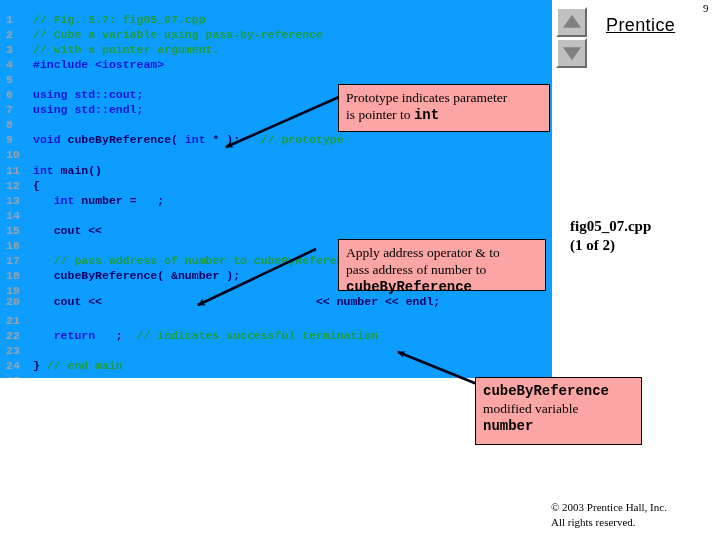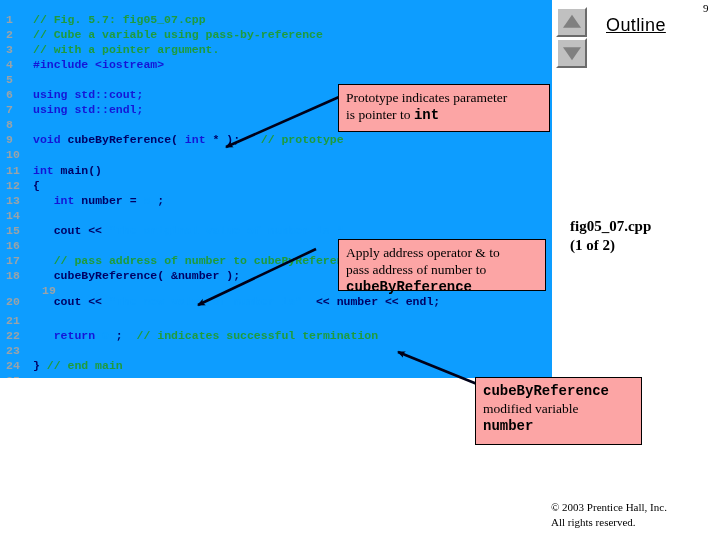--- a/index.html
+++ b/index.html
@@ -103,21 +103,21 @@
       <div class="code-line" style="top: 131.4px;"><span class="lineno">9</span><span class="codetext"><span class="c-kw">void </span><span class="c-plain">cubeByReference( </span><span class="c-kw">int </span><span class="c-plain">* );   </span><span class="c-cmt">// prototype</span></span></div>
       <div class="code-line" style="top: 146.45px;"><span class="lineno">10</span><span class="codetext"></span></div>
       <div class="code-line" style="top: 161.5px;"><span class="lineno">11</span><span class="codetext"><span class="c-kw">int </span><span class="c-plain">main()</span></span></div>
       <div class="code-line" style="top: 176.55px;"><span class="lineno">12</span><span class="codetext"><span class="c-plain">{</span></span></div>
       <div class="code-line" style="top: 191.6px;"><span class="lineno">13</span><span class="codetext"><span class="c-plain">   </span><span class="c-kw">int </span><span class="c-plain">number = </span><span class="c-hidden">5</span><span class="c-plain"> ;</span></span></div>
       <div class="code-line" style="top: 206.65px;"><span class="lineno">14</span><span class="codetext"></span></div>
       <div class="code-line" style="top: 222px;"><span class="lineno">15</span><span class="codetext"><span class="c-plain">   cout &lt;&lt; </span><span class="c-hidden">"The original value of number is "</span></span></div>
       <div class="code-line" style="top: 236.75px;"><span class="lineno">16</span><span class="codetext"></span></div>
       <div class="code-line" style="top: 251.8px;"><span class="lineno">17</span><span class="codetext"><span class="c-plain">   </span><span class="c-cmt">// pass address of number to cubeByReference</span></span></div>
       <div class="code-line" style="top: 266.85px;"><span class="lineno">18</span><span class="codetext"><span class="c-plain">   cubeByReference( &amp;number );</span></span></div>
-      <div class="code-line" style="top: 281.9px; margin-left: 36px;"><span class="lineno">19</span><span class="codetext"></span></div>
+      <div class="code-line" style="top: 281.9px;"><span class="lineno">19</span><span class="codetext"></span></div>
       <div class="code-line" style="top: 293px; padding-left: 8px;"><span class="lineno">20</span><span class="codetext"><span class="c-plain">   cout &lt;&lt; </span><span class="c-hidden">"The new value of number is"</span><span class="c-plain">  &lt;&lt; number &lt;&lt; endl;</span></span></div>
       <div class="code-line" style="top: 312px;"><span class="lineno">21</span><span class="codetext"></span></div>
       <div class="code-line" style="top: 327px;"><span class="lineno">22</span><span class="codetext"><span class="c-plain">   </span><span class="c-kw">return </span><span class="c-hidden">0</span><span class="c-plain"> ;  </span><span class="c-cmt">// indicates successful termination</span></span></div>
       <div class="code-line" style="top: 342.1px;"><span class="lineno">23</span><span class="codetext"></span></div>
       <div class="code-line" style="top: 357.15px;"><span class="lineno">24</span><span class="codetext"><span class="c-plain">} </span><span class="c-cmt">// end main</span></span></div>
       <div class="code-line" style="top: 372.2px;"><span class="lineno">25</span><span class="codetext"></span></div>
     </div>
 
   <svg class="arrow" viewBox="0 0 720 540" xmlns="http://www.w3.org/2000/svg">
     <defs>
@@ -145,21 +145,21 @@
       <div><span class="mono">number</span></div>
     </div>
 
   <div class="btn-scroll" id="scroll-up">
     <span class="tri tri-up"></span>
   </div>
   <div class="btn-scroll" id="scroll-down">
     <span class="tri tri-down"></span>
   </div>
 
-  <div id="outline-title">Outline</div>
+  <div id="outline-title">Prentice</div>
 
   <div id="page-number">9</div>
 
   <div id="file-caption">
     <div>fig05_07.cpp</div>
     <div>(1 of 2)</div>
   </div>
 
   <div id="footer">
     <div>© 2003 Prentice Hall, Inc.</div>

